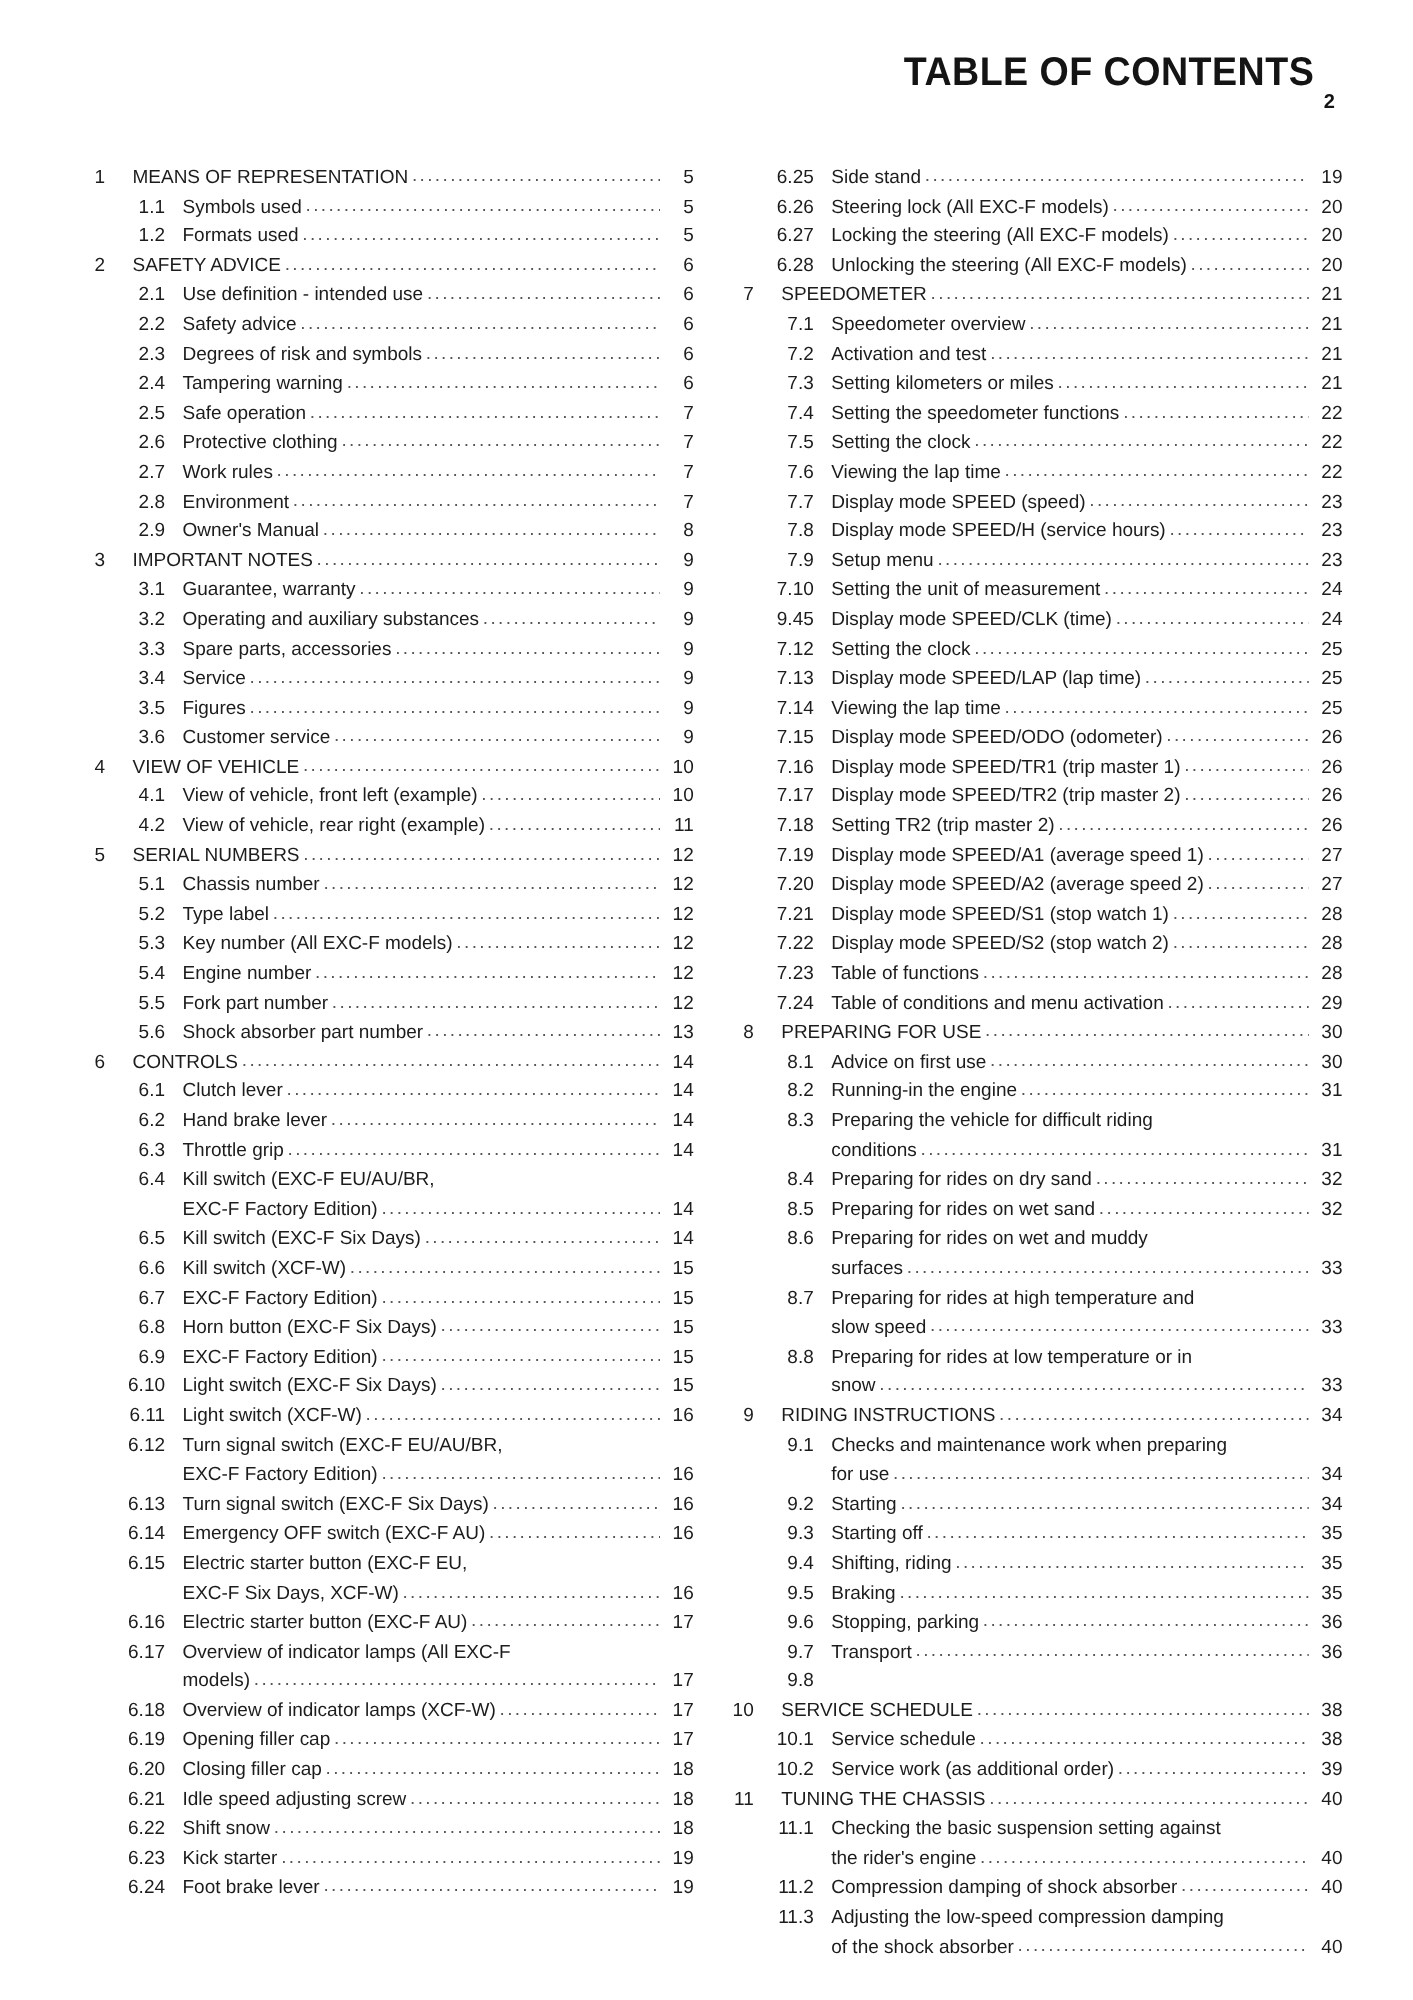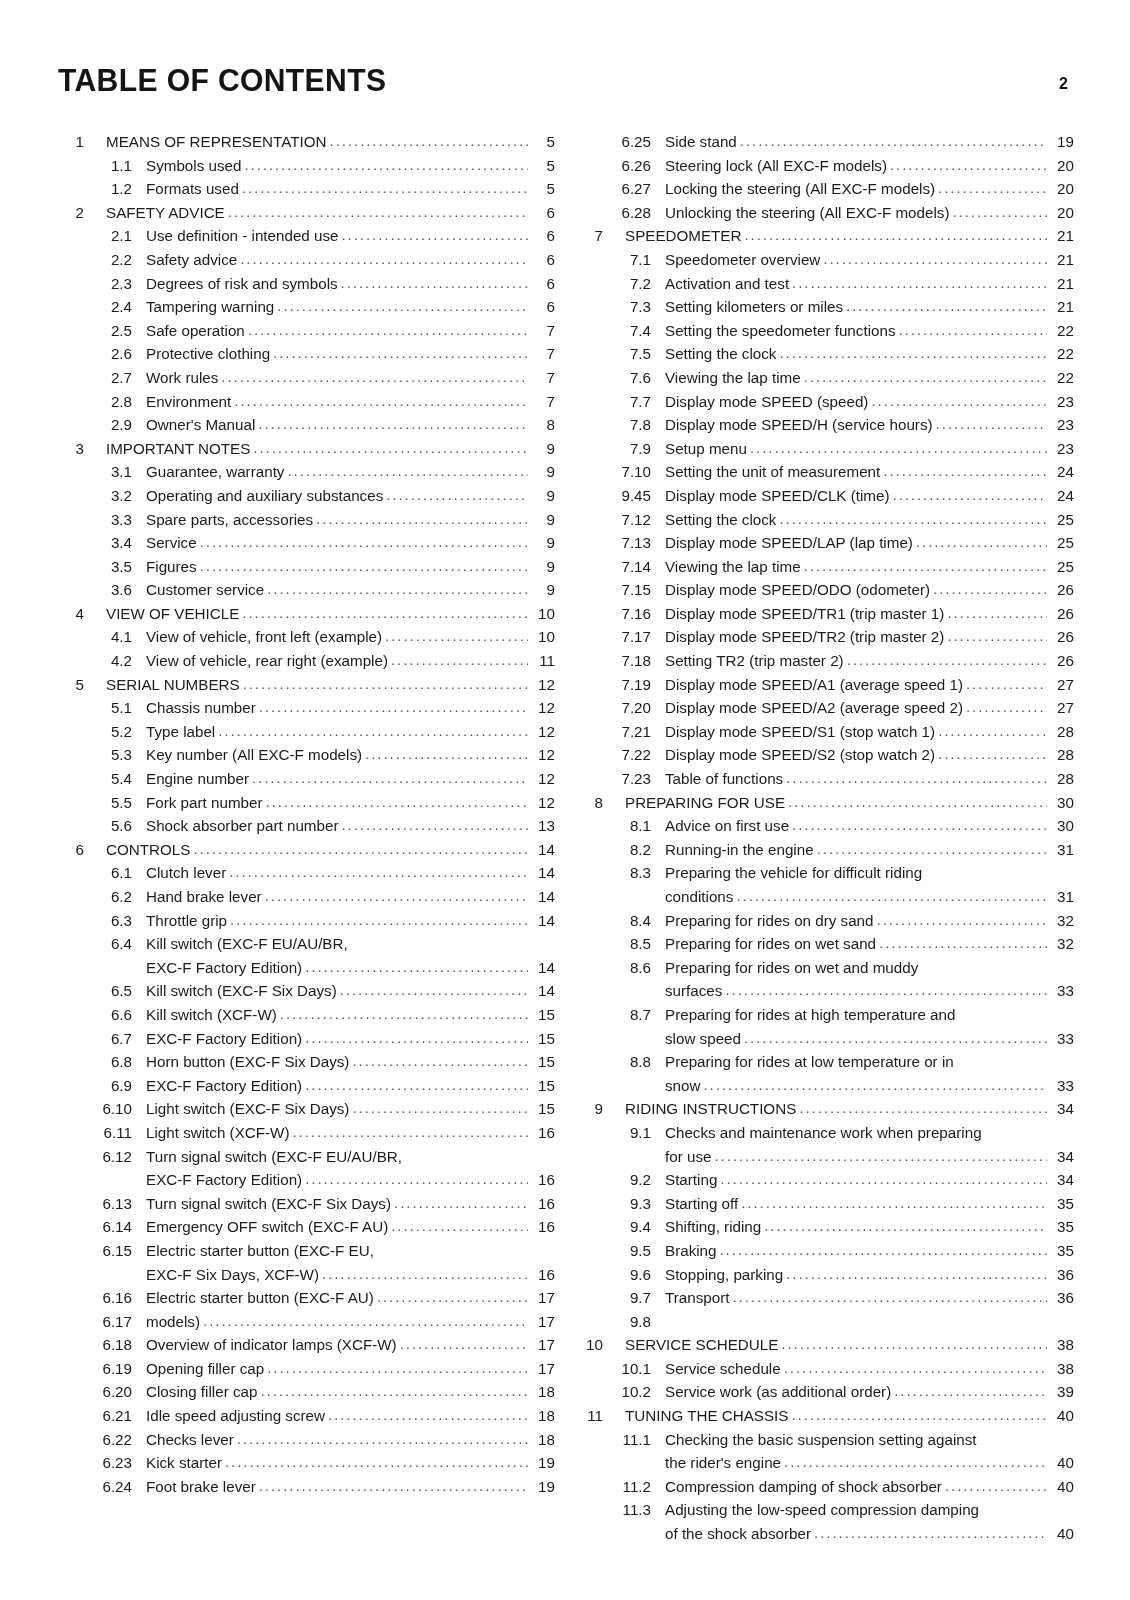--- a/index.html
+++ b/index.html
@@ -20,22 +20,23 @@
     left: 0; top: 0;
     width: 1130px;
     height: 1600px;
     box-sizing: border-box;
     padding: 38px 58px 0 58px;
   }
   
   .header {
     display: flex;
     align-items: flex-end;
-    justify-content: space-between;
+    justify-content: center;
     height: 58px;
+    flex-direction: column;
   }
   .doc-title {
     font-size: 32px;
     font-weight: bold;
     letter-spacing: 0.4px;
     line-height: 1;
     color: #141414;
     font-stretch: condensed;
     transform: scaleX(0.94);
     transform-origin: left bottom;
@@ -605,20 +606,24 @@
             <div class="line">
               <span class="label">Electric starter button (EXC-F AU)</span>
               <span class="leader"></span>
               <span class="pageno">17</span>
             </div>
           </div>
         </div>
         <div class="entry lvl2">
           <div class="num">6.17</div>
           <div class="body">
+            <div class="line nolead">
+              <span class="label">Overview of indicator lamps (All EXC-F</span>
+              <span class="pageno">17</span>
+            </div>
             <div class="line">
               <span class="label">models)</span>
               <span class="leader"></span>
               <span class="pageno">17</span>
             </div>
           </div>
         </div>
         <div class="entry lvl2">
           <div class="num">6.18</div>
           <div class="body">
@@ -656,21 +661,21 @@
               <span class="label">Idle speed adjusting screw</span>
               <span class="leader"></span>
               <span class="pageno">18</span>
             </div>
           </div>
         </div>
         <div class="entry lvl2">
           <div class="num">6.22</div>
           <div class="body">
             <div class="line">
-              <span class="label">Checks lever</span>
+              <span class="label">Shift snow</span>
               <span class="leader"></span>
               <span class="pageno">18</span>
             </div>
           </div>
         </div>
         <div class="entry lvl2">
           <div class="num">6.23</div>
           <div class="body">
             <div class="line">
               <span class="label">Kick starter</span>
@@ -961,20 +966,30 @@
             </div>
           </div>
         </div>
         <div class="entry lvl2">
           <div class="num">7.23</div>
           <div class="body">
             <div class="line">
               <span class="label">Table of functions</span>
               <span class="leader"></span>
               <span class="pageno">28</span>
+            </div>
+          </div>
+        </div>
+        <div class="entry lvl2">
+          <div class="num">7.24</div>
+          <div class="body">
+            <div class="line">
+              <span class="label">Table of conditions and menu activation</span>
+              <span class="leader"></span>
+              <span class="pageno">29</span>
             </div>
           </div>
         </div>
         <div class="entry lvl1">
           <div class="num">8</div>
           <div class="body">
             <div class="line">
               <span class="label">PREPARING FOR USE</span>
               <span class="leader"></span>
               <span class="pageno">30</span>

